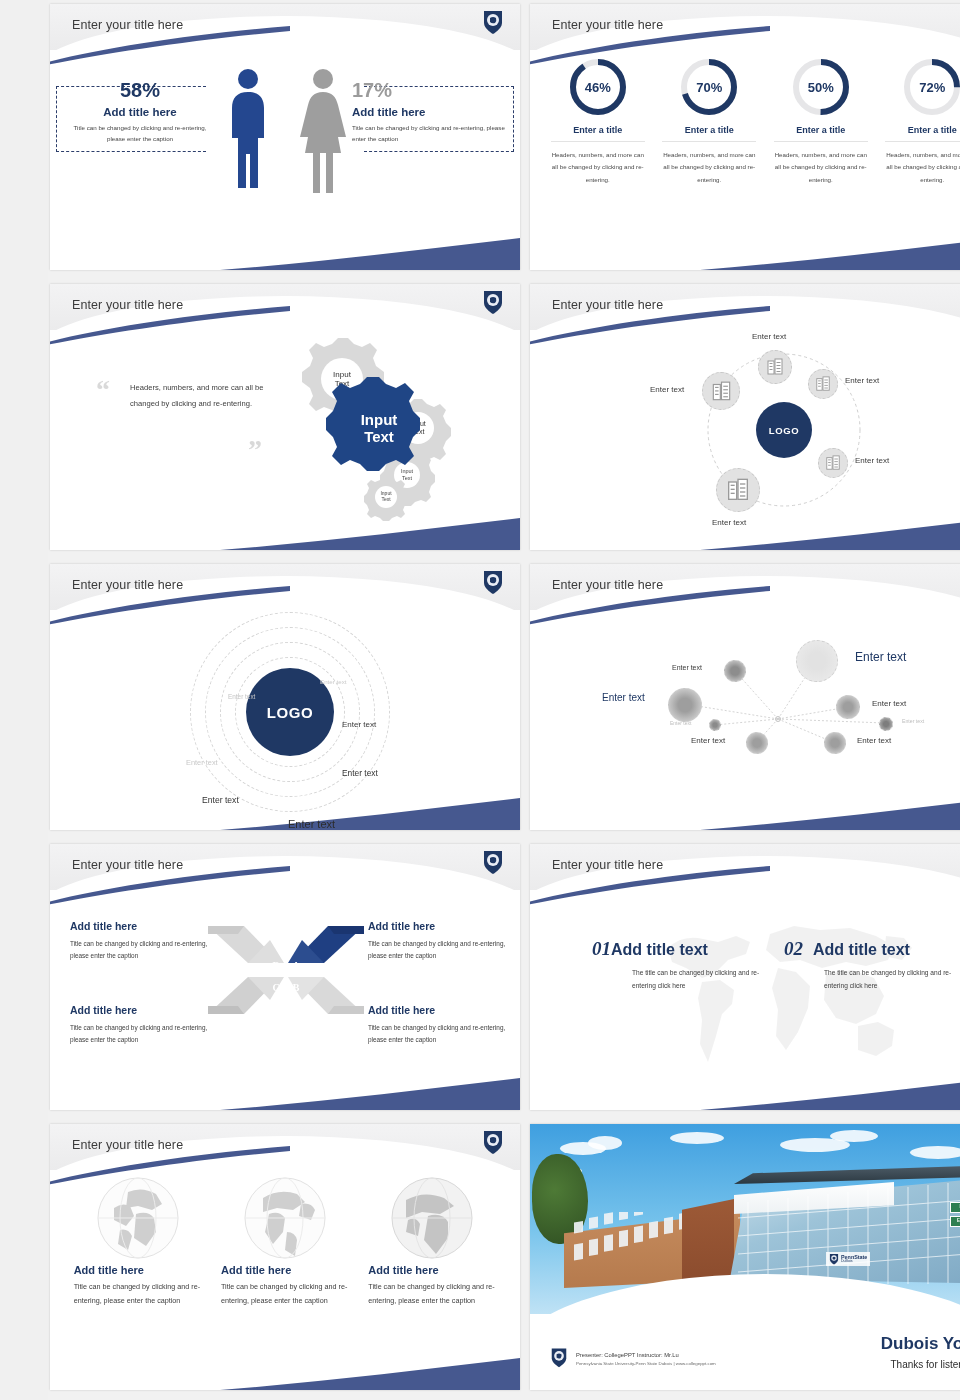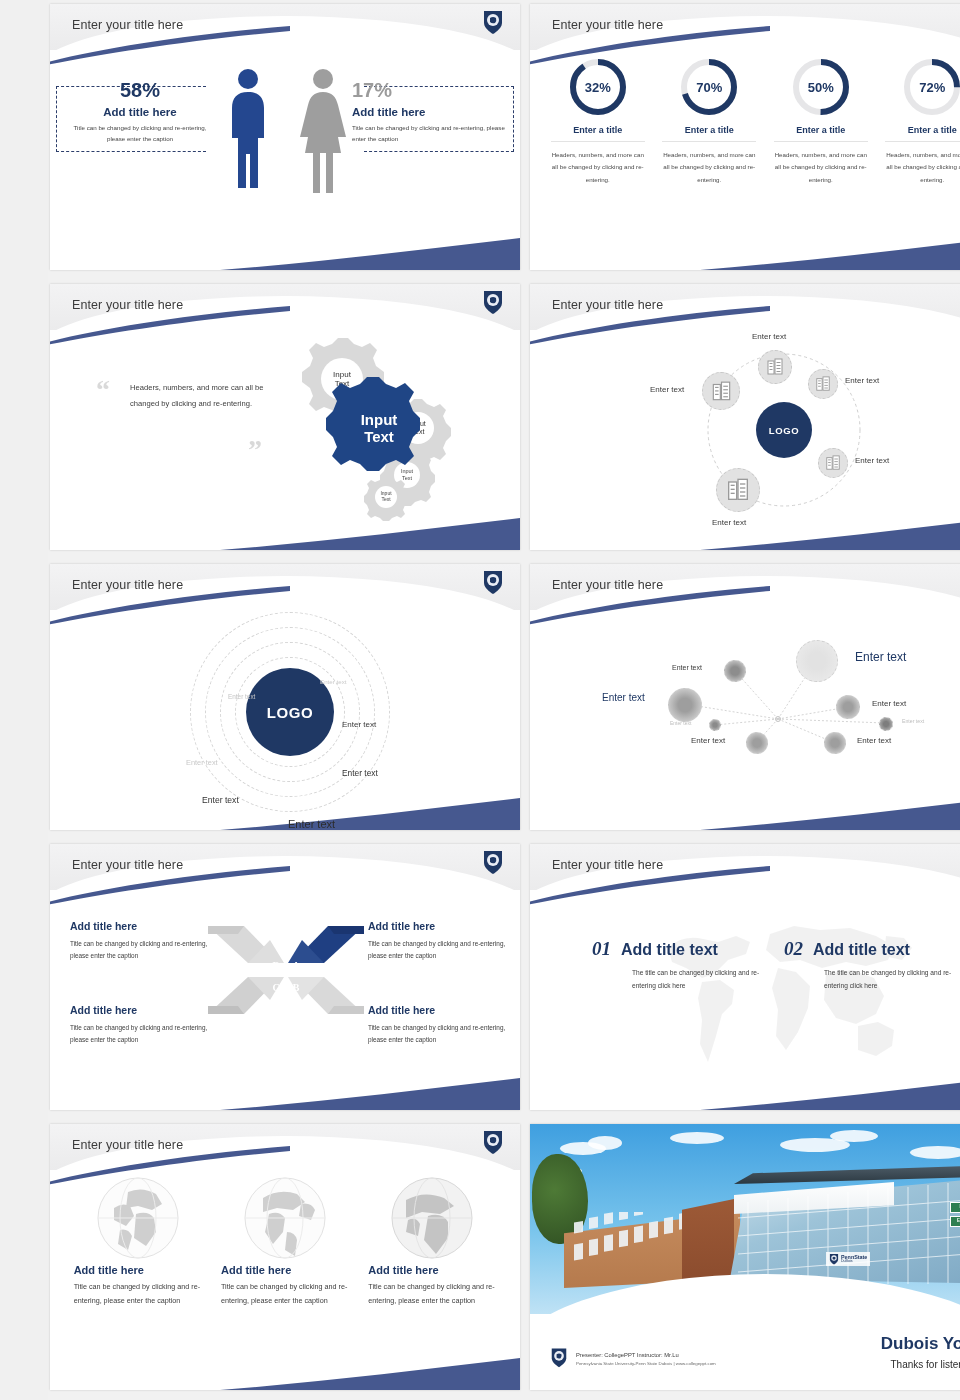--- a/index.html
+++ b/index.html
@@ -251,21 +251,21 @@
       </div>
 
       <div class="body">
         <div class="donuts">
           <div class="donut-item">
             <div class="ring">
               <svg width="62" height="62" viewBox="0 0 62 62">
                 <circle cx="31" cy="31" r="25" fill="none" stroke="#e6e6e8" stroke-width="6"></circle>
                 <circle cx="31" cy="31" r="25" fill="none" stroke="#1f3864" stroke-width="6" stroke-dasharray="141.4 157.1" transform="rotate(-90 31 31)"></circle>
               </svg>
-              <div class="val">32%</div>
+              <div class="val">46%</div>
             </div>
             <div class="d-title">Enter a title</div>
             <div class="d-desc">Headers, numbers, and more can all be changed by clicking and re-entering.</div>
           </div>
           <div class="donut-item">
             <div class="ring">
               <svg width="62" height="62" viewBox="0 0 62 62">
                 <circle cx="31" cy="31" r="25" fill="none" stroke="#e6e6e8" stroke-width="6"></circle>
                 <circle cx="31" cy="31" r="25" fill="none" stroke="#1f3864" stroke-width="6" stroke-dasharray="110 157.1" transform="rotate(-90 31 31)"></circle>
               </svg>
@@ -690,21 +690,21 @@
             <path d="M52 74 l18-2 14 10 -2 14 -10 10 -6 22 -8 26 -8-18 2-24 -4-22 4-16z"></path>
             <path d="M120 26 l24-8 26 4 30-2 26 8 18 10 -6 14 -22 6 -20-4 -24 6 -22-8 -20 2 -14-12 4-16z"></path>
             <path d="M128 60 l18 4 14 14 -2 22 -10 24 -12 18 -10-14 2-26 -6-22 6-20z"></path>
             <path d="M176 66 l26-4 22 8 10 18 -8 18 -20 10 -20-6 -12-18 2-26z"></path>
             <path d="M208 118 l20-4 16 8 -2 16 -16 10 -18-6 0-24z"></path>
             <path d="M236 28 l18 2 8 10 -10 12 -18-4 2-20z"></path>
           </g>
         </svg>
 
         <div class="numblk" style="left:62px;">
-          <div style="display:flex; align-items:baseline; gap:10px;">
+          <div style="display:flex; align-items:baseline; ">
             <div class="bignum">01</div>
             <div>
               <div class="n-title">Add title text</div>
             </div>
           </div>
           <div class="n-desc" style="margin-left:40px; width:132px;">The title can be changed by clicking and re-entering click here</div>
         </div>
 
         <div class="numblk" style="left:254px;">
           <div style="display:flex; align-items:baseline; gap:10px;">

